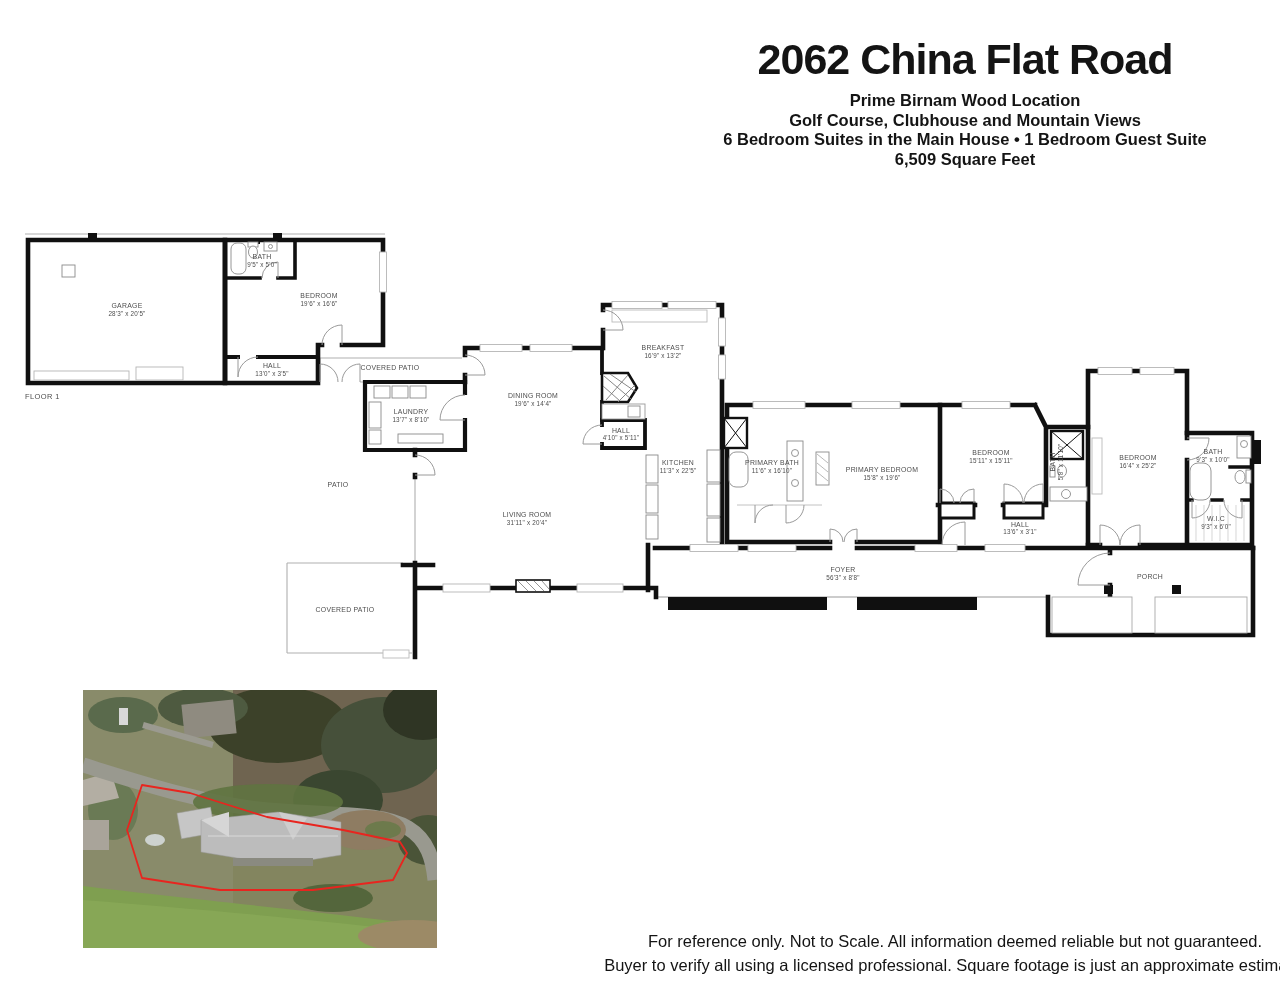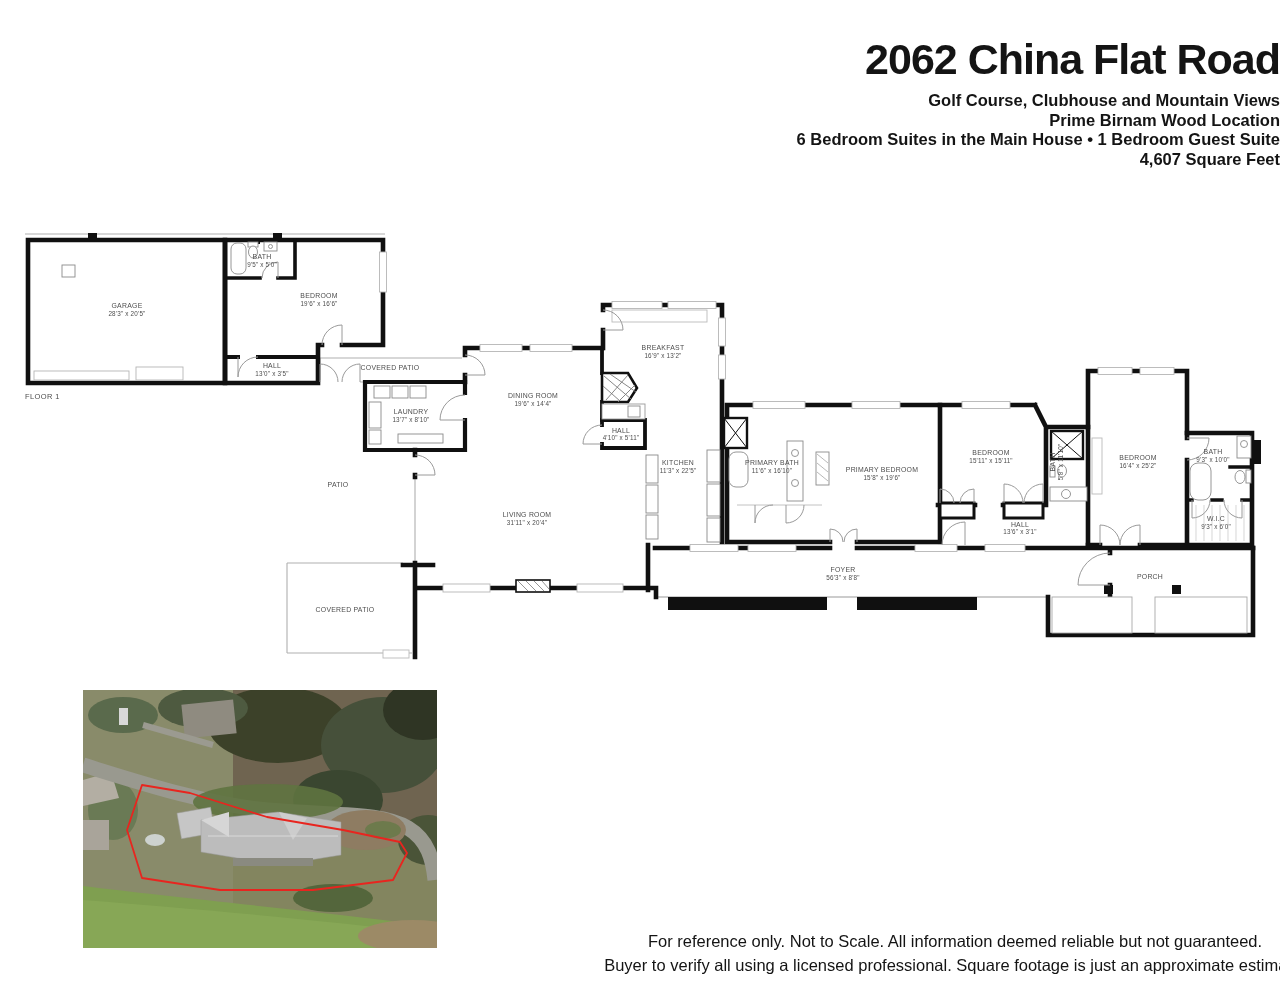--- a/index.html
+++ b/index.html
@@ -1,19 +1,19 @@
 <!DOCTYPE html>
 <html><head>
 <meta charset="utf-8">
 <style>
   html,body{margin:0;padding:0;background:#ffffff;}
   .page{position:relative;width:1280px;height:989px;background:#fff;overflow:hidden;
         font-family:"Liberation Sans","DejaVu Sans",sans-serif;}
   
-  .header{position:absolute;left:650px;top:36px;width:630px;text-align:right;color:#141414;}
+  .header{position:absolute;left:650px;top:36px;width:630px;text-align:center;color:#141414;}
   .addr1{font-size:43px;font-weight:bold;letter-spacing:-1px;line-height:46px;}
   .addr2{font-size:32px;font-weight:bold;letter-spacing:-0.5px;line-height:37px;}
   .features{margin-top:9px;font-size:16.5px;font-weight:bold;line-height:19.6px;}
   
   .plan{position:absolute;left:0;top:0;width:1280px;height:989px;}
   .plan text{font-family:"Liberation Sans","DejaVu Sans",sans-serif;fill:#4d4d4d;}
   .rname{font-size:6.9px;letter-spacing:.25px;text-anchor:middle;}
   .rdims{font-size:6.3px;letter-spacing:.2px;text-anchor:middle;}
   .flabel{font-size:7.5px;letter-spacing:.4px;fill:#3c3c3c;}
   
@@ -24,24 +24,24 @@
   .footer .dot{line-height:18px;}
 </style>
 </head>
 <body>
 
 <div class="page">
 
   <div class="header">
     <div class="addr1">2062 China Flat Road</div>
     <div class="features">
+      <div>Prime Birnam Wood Location</div>
       <div>Golf Course, Clubhouse and Mountain Views</div>
-      <div>Prime Birnam Wood Location</div>
       <div>6 Bedroom Suites in the Main House • 1 Bedroom Guest Suite</div>
-      <div>4,607 Square Feet</div>
+      <div>6,509 Square Feet</div>
     </div>
   </div>
 
   <svg class="plan" viewBox="0 0 1280 989">
 
     <g stroke="#b0b0b0" stroke-width="1.1" fill="none">
       <path d="M25,234 H385"></path>
       <path d="M320,358 H462 M320,358 V380"></path>
       <path d="M415,477 V563 M287,563 H403 M287,563 V653 M287,653 H412"></path>
       <path d="M656,597 H1048" stroke="#999"></path>

